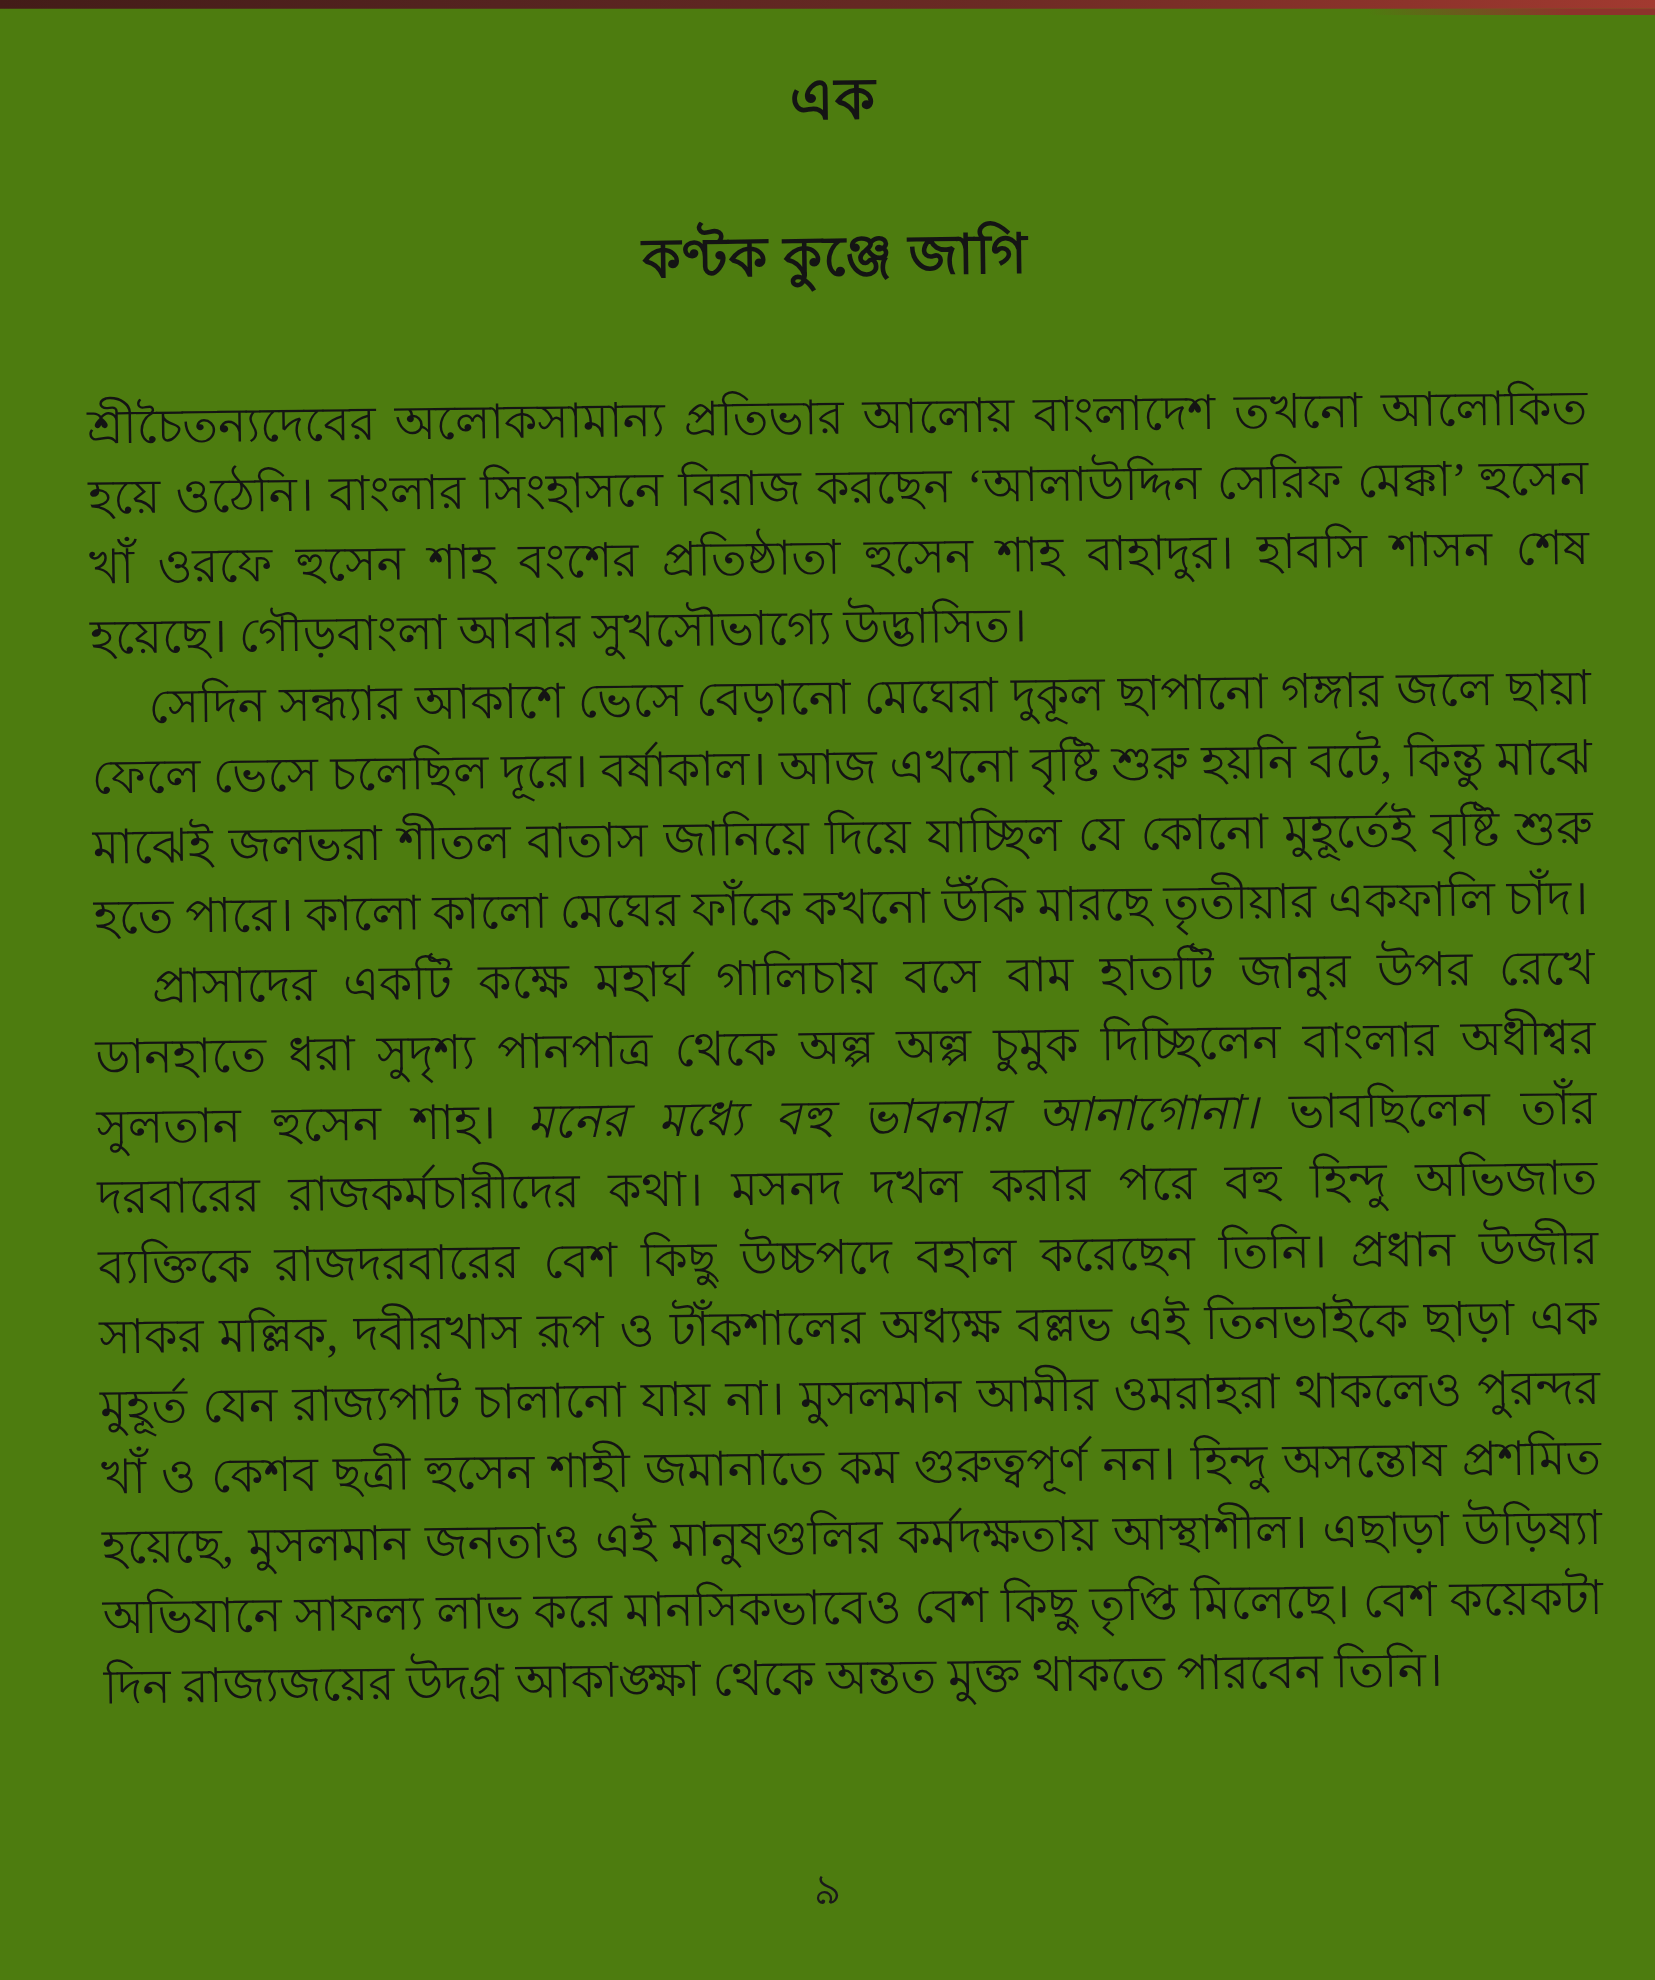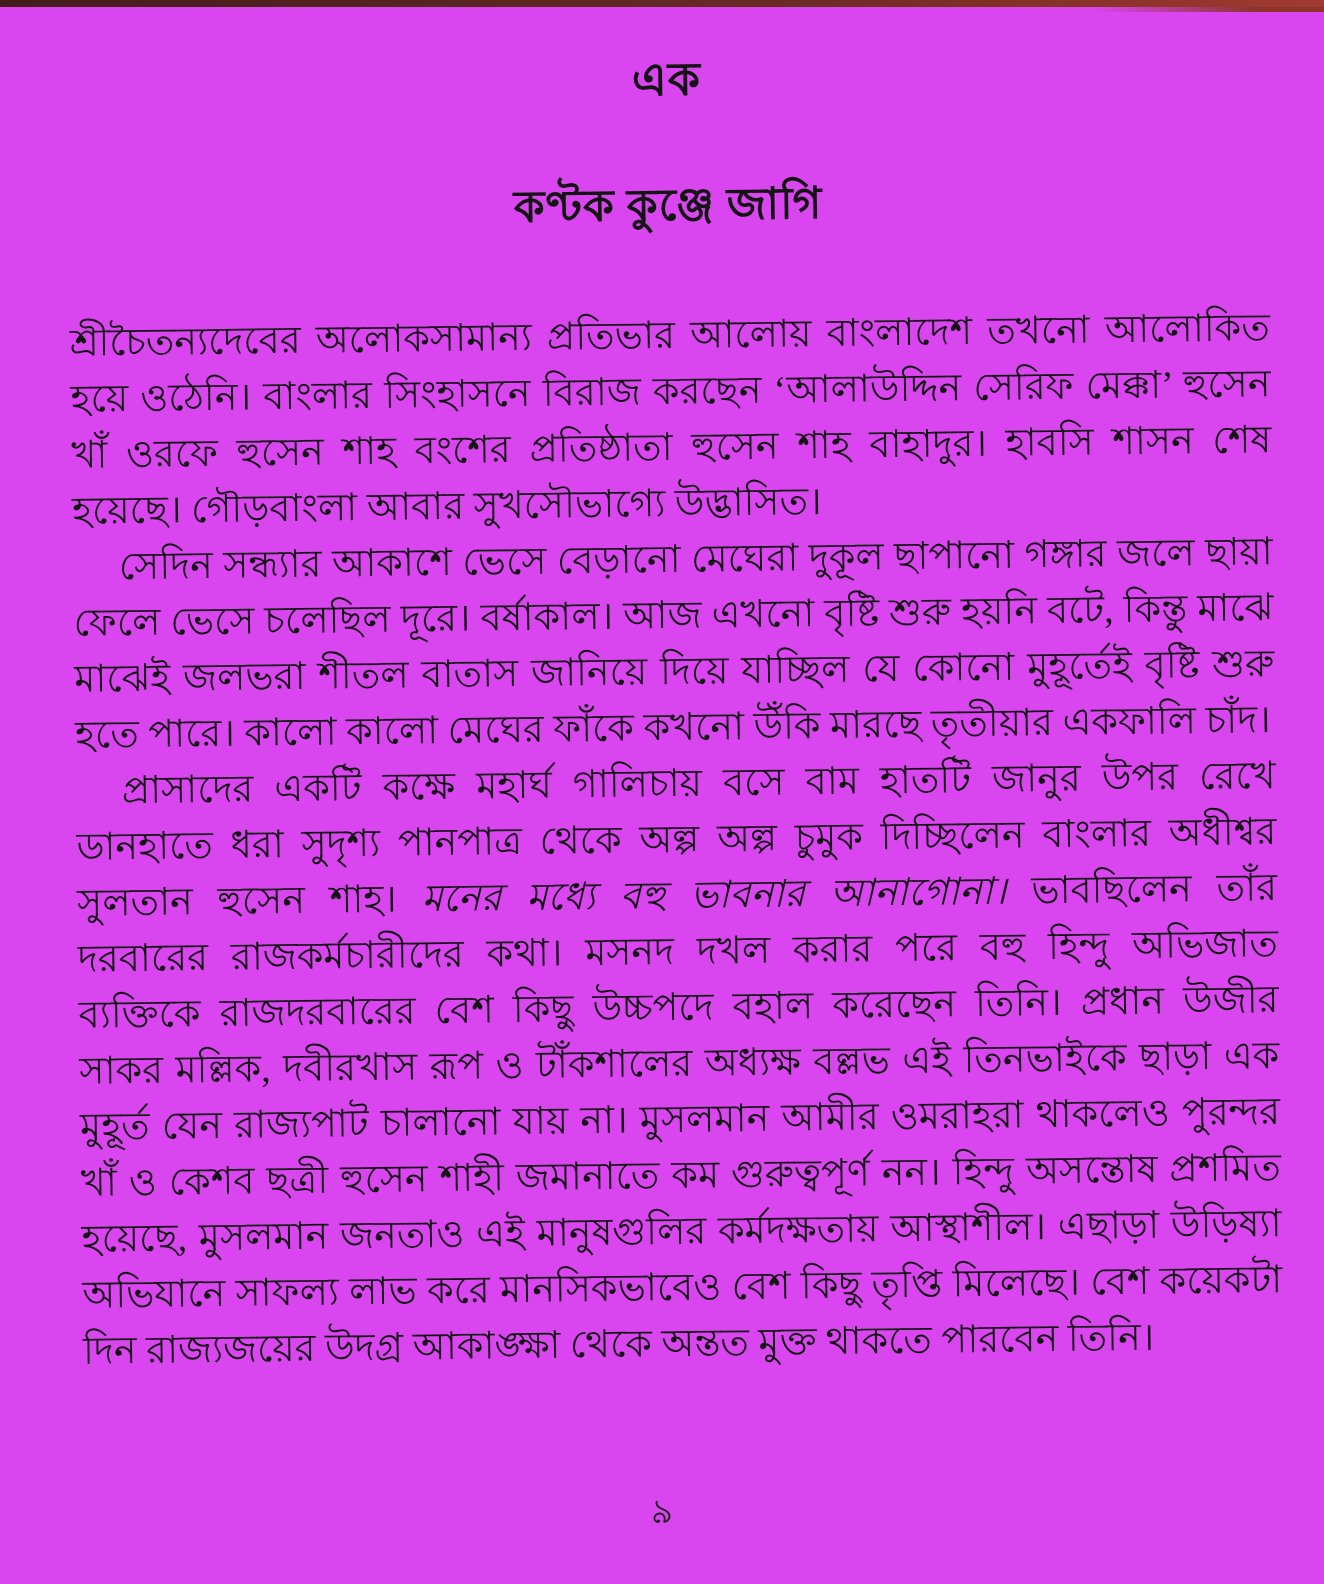--- a/index.html
+++ b/index.html
@@ -4,21 +4,21 @@
 <style>
   html, body {
     margin: 0;
     padding: 0;
     background: #ffffff;
   }
   .page {
     position: relative;
     width: 1324px;
     height: 1584px;
-    background: #d946ef;
+    background: #4d7c0f;
     overflow: hidden;
     font-family: "Liberation Serif", "DejaVu Serif", serif;
     color: #141414;
   }
   
   .scan-edge-top {
     position: absolute;
     top: 0; left: 0; right: 0;
     height: 7px;
     background: linear-gradient(to right,

